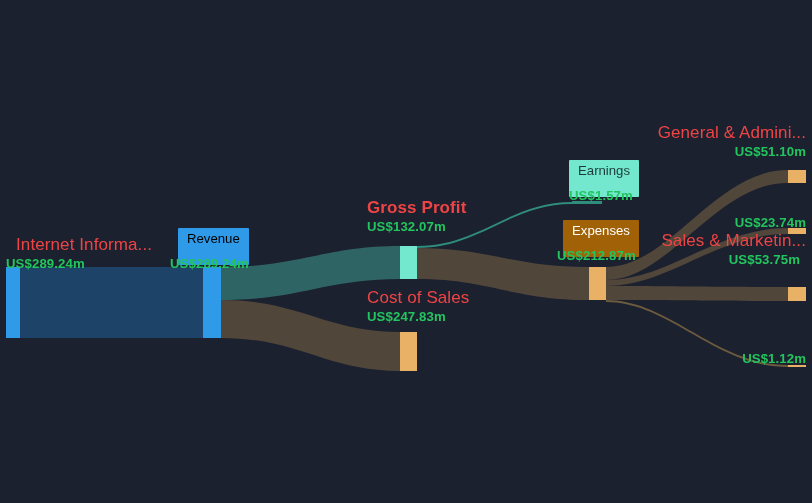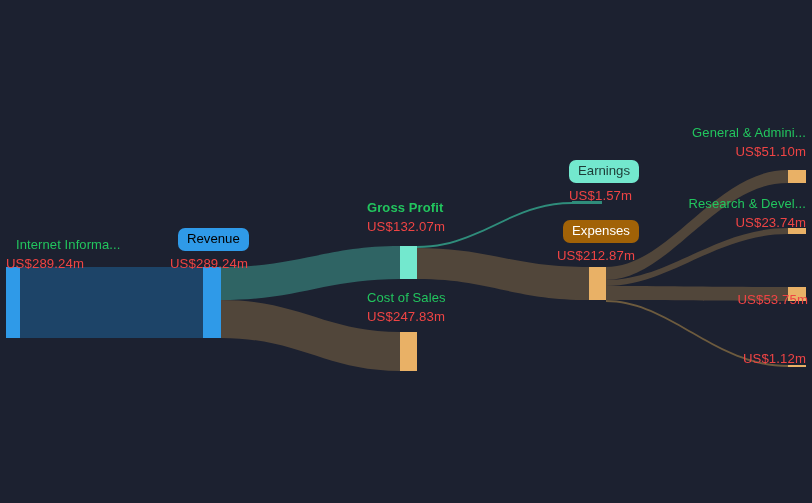--- a/index.html
+++ b/index.html
@@ -24,39 +24,40 @@
   svg.sankey-svg {
     position: absolute;
     left: 0;
     top: 0;
     width: 812px;
     height: 503px;
     display: block;
   }
   .node-label {
     position: absolute;
-    color: #22c55e;
-    font-size: 13px;
+    color: #ef4444;
+    font-size: 17px;
     line-height: 19px;
     white-space: nowrap;
     letter-spacing: 0.1px;
   }
   .node-value {
     position: absolute;
-    color: #ef4444;
+    color: #22c55e;
     font-size: 13.2px;
     line-height: 19px;
     white-space: nowrap;
     letter-spacing: 0.1px;
+    font-weight: bold;
   }
   .pill {
     position: absolute;
     display: inline-block;
-    padding: 3px 9px 4px 9px;
-    border-radius: 7px;
+    padding: 3px 9px 18px 9px;
+    border-radius: 1px;
     font-size: 13.2px;
     line-height: 16px;
     white-space: nowrap;
     font-family: "Liberation Sans", sans-serif;
   }
   .pill-revenue {
     background: #2f9ae8;
     color: #000000;
   }
   .pill-earnings {
@@ -140,20 +141,20 @@
 
   <div class="pill pill-earnings" style="left:569px; top:160px;">Earnings</div>
   <div class="node-value" style="left:569px; top:186px;">US$1.57m</div>
 
   <div class="pill pill-expenses" style="left:563px; top:220px;">Expenses</div>
   <div class="node-value" style="left:557px; top:246px;">US$212.87m</div>
 
   <div class="node-label align-right" style="right:6px; top:123px;">General &amp; Admini...</div>
   <div class="node-value align-right" style="right:6px; top:142px;">US$51.10m</div>
 
-  <div class="node-label align-right" style="right:6px; top:194px;">Research &amp; Devel...</div>
   <div class="node-value align-right" style="right:6px; top:213px;">US$23.74m</div>
 
-  <div class="node-value align-right" style="right:4px; top:250px;margin-top:40px;">US$53.75m</div>
+  <div class="node-label align-right" style="right:6px; top:231px;">Sales &amp; Marketin...</div>
+  <div class="node-value align-right" style="right:12px; top:250px;">US$53.75m</div>
 
   <div class="node-value align-right" style="right:6px; top:349px;">US$1.12m</div>
 
 </div>
 
 </body></html>

